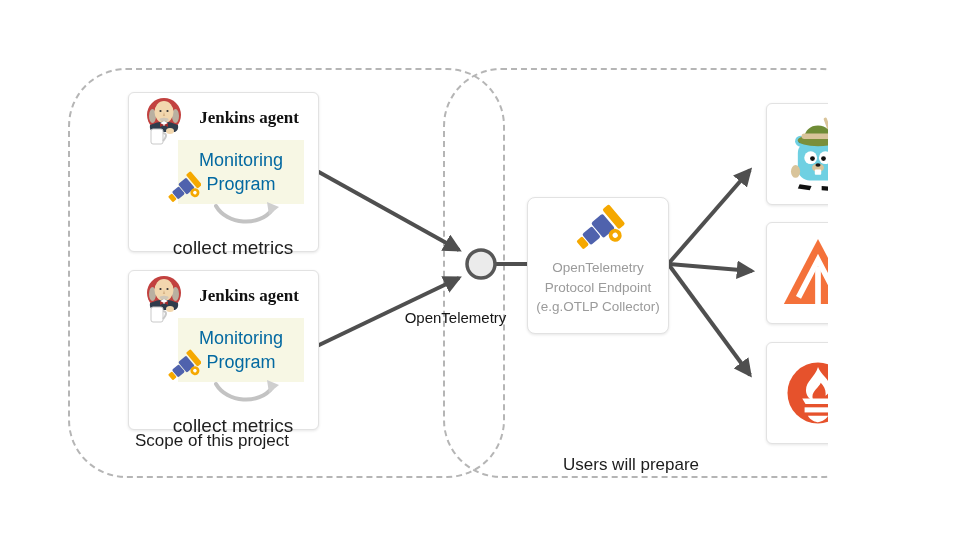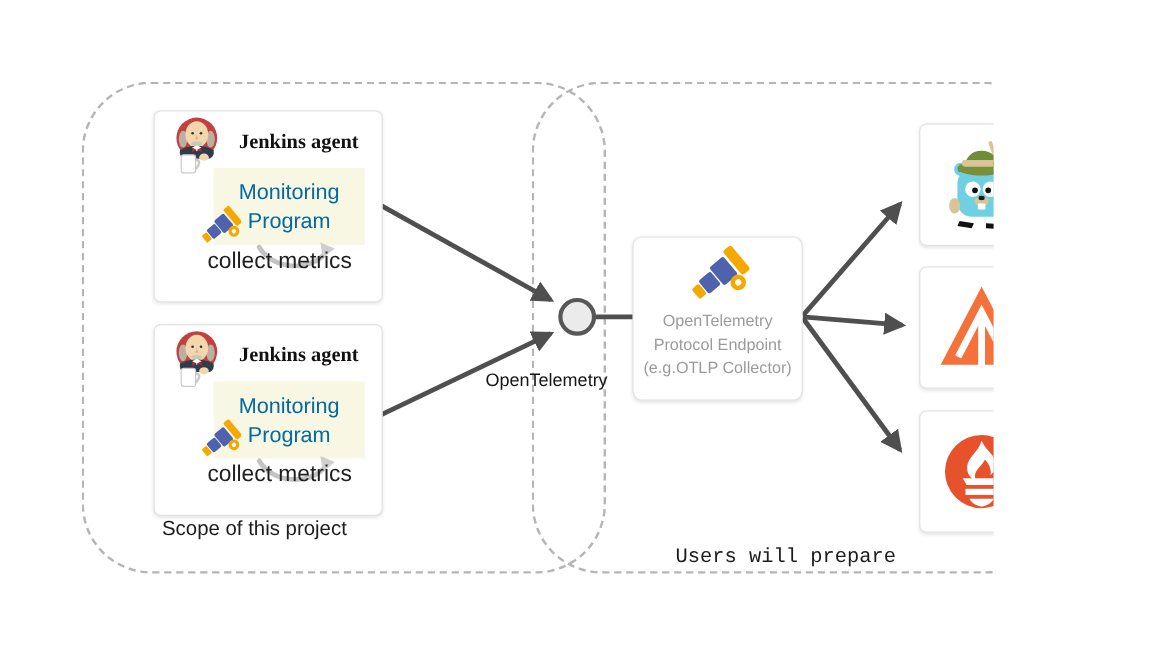--- a/index.html
+++ b/index.html
@@ -11,21 +11,21 @@
         box-shadow:0 1px 3px rgba(0,0,0,.10);}
   .agent-card{width:189px;height:158px;}
   .agent-title{position:absolute;left:56px;top:15px;width:128px;text-align:center;
         font-family:"Liberation Serif",serif;font-weight:bold;font-size:17px;color:#111;}
   .mascot{position:absolute;left:13px;top:2px;}
   .monitor-box{position:absolute;left:49px;top:47px;width:126px;height:64px;background:#f7f7e4;
         color:#0369a1;font-size:18px;line-height:1.35;text-align:center;
         display:flex;align-items:center;justify-content:center;padding:0 8px;box-sizing:border-box;}
   .mini-telescope{position:absolute;left:36px;top:78px;}
   .cycle-arrow{position:absolute;left:82px;top:108px;}
-  .agent-caption{position:absolute;left:28px;top:114px;width:152px;text-align:center;
+  .agent-caption{position:absolute;left:28px;top:144px;width:152px;text-align:center;
         font-size:19px;color:#1f1f1f;}
   .endpoint-card{left:527px;top:197px;width:140px;height:135px;display:flex;flex-direction:column;
         align-items:center;border-radius:8px;}
   .endpoint-text{margin-top:2px;text-align:center;font-size:13.5px;line-height:1.45;color:#9b9b9b;}
   .backend-card{width:102px;height:100px;display:flex;align-items:center;justify-content:center;}
   .protocol-label{position:absolute;left:393px;top:309px;width:125px;text-align:center;
         font-size:15px;line-height:1.25;color:#151515;}
   svg{display:block;}
   #wires{position:absolute;left:0;top:0;pointer-events:none;}
 </style>
@@ -185,15 +185,15 @@
     <svg width="74" height="74" viewBox="0 0 80 80">
       <circle cx="40" cy="40" r="33" fill="#e6522c"></circle>
       <path d="M40,12 C44,22 53,25 53,34 c0,4 -2,7 -5,9 c1,-5 -1,-10 -5,-14 c-2,5 -9,9 -9,15 c0,2 1,4 2,5 c-5,-2 -9,-6 -9,-12 c0,-10 10,-14 13,-25 z" fill="#ffffff"></path>
       <path d="M23,46 h34 l-3.5,6 h-27 z" fill="#ffffff"></path>
       <rect x="25.5" y="55.5" width="29" height="5.5" fill="#ffffff"></rect>
       <path d="M29,64.5 h22 c-2.5,5 -9,7 -11,7 c-2,0 -8.5,-2 -11,-7 z" fill="#ffffff"></path>
     </svg>
   </div>
 
   <div class="group-label" style="left:135px;top:431px;">Scope of this project</div>
-  <div class="group-label" style="left:563px;top:455px;font-family:Liberation Mono, monospace;">Users will prepare</div>
+  <div class="group-label" style="left:563px;top:455px;">Users will prepare</div>
 
 </div>
 
 </body></html>

